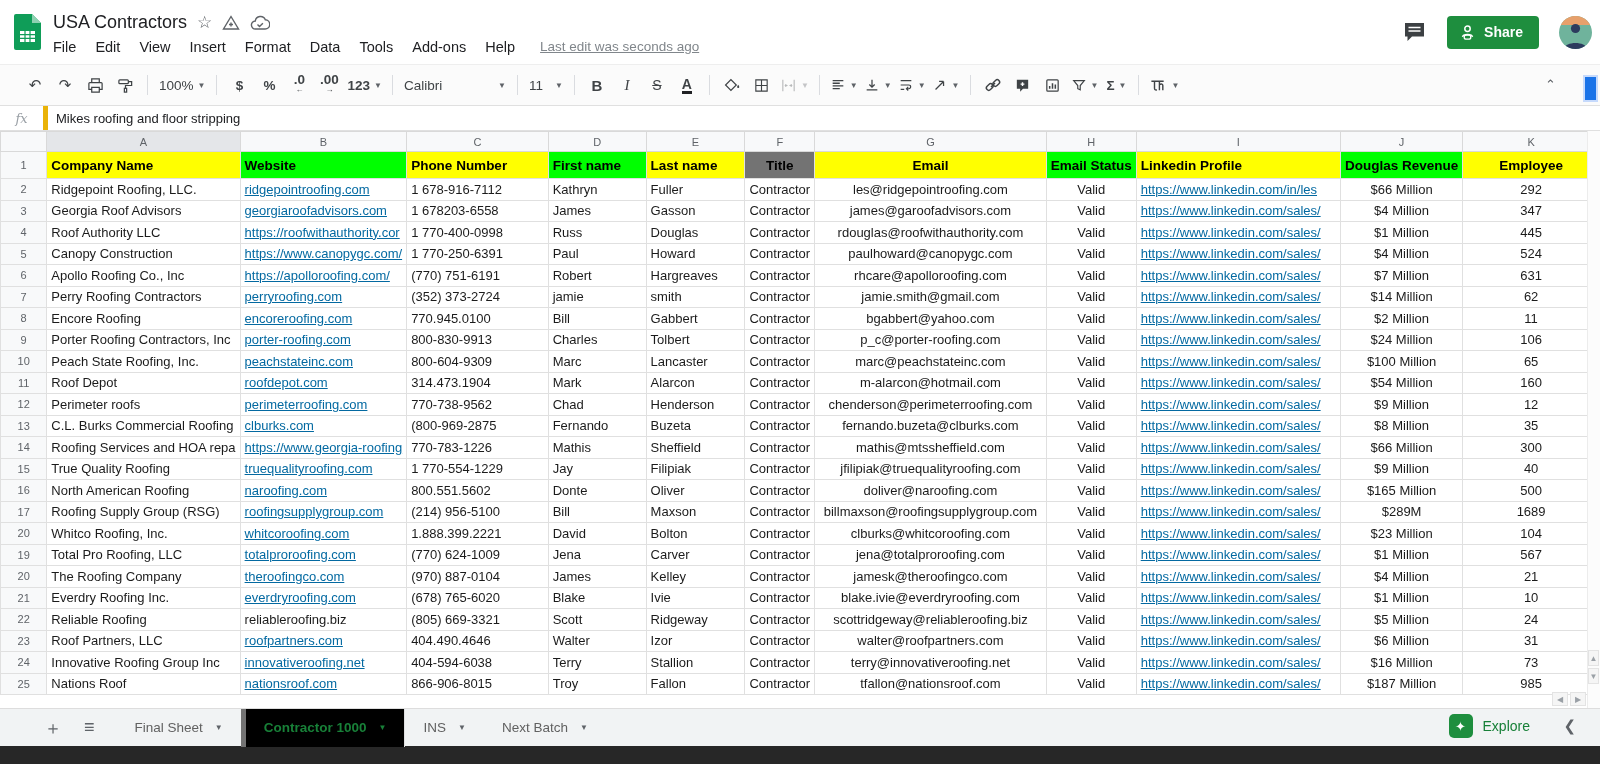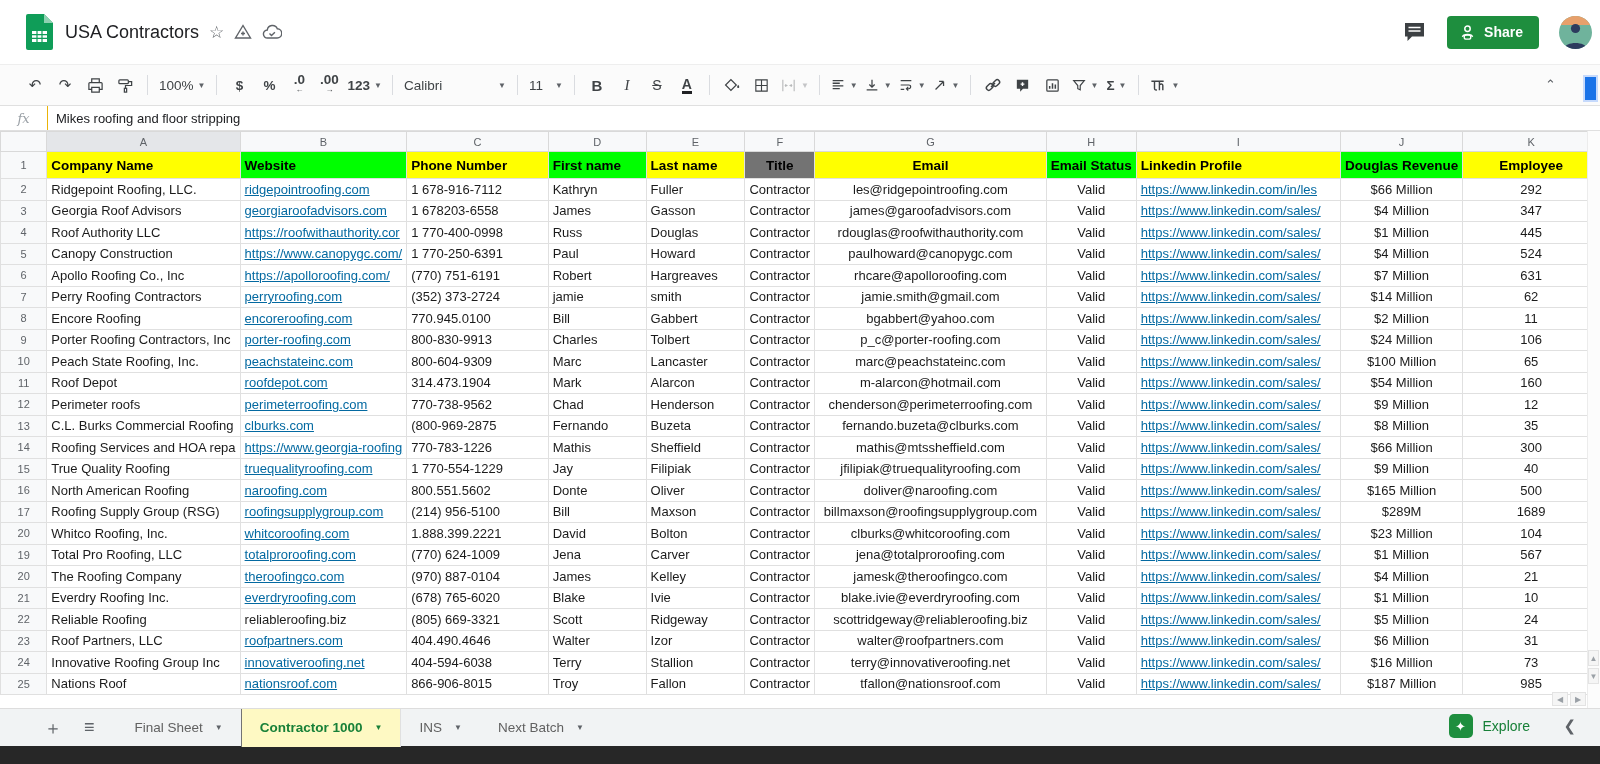--- a/index.html
+++ b/index.html
@@ -1,20 +1,20 @@
 <!DOCTYPE html>
 <html><head>
 <meta charset="utf-8">
 <style>
   * { box-sizing: border-box; margin: 0; padding: 0; }
   body { width:1600px; height:764px; overflow:hidden; font-family:"Liberation Sans", sans-serif; background:#fff; }
   .app { position:relative; width:1600px; height:764px; background:#fff; }
 
   
-  .topbar { height:64px; display:flex; align-items:center; padding-left:14px; background:#fff;margin-left:12px; }
+  .topbar { height:64px; display:flex; align-items:center; padding-left:14px; background:#fff; }
   .logo { margin-right:12px; flex:0 0 auto; }
   .title-block { flex:1 1 auto; }
   .title-row { display:flex; align-items:center; gap:10px; height:26px; }
   .doc-title { font-size:18px; color:#202124; }
   .star { color:#5f6368; font-size:17px; cursor:pointer; }
   .mini-ic { display:inline-flex; align-items:center; }
   .menu-row { display:flex; align-items:center; gap:19px; margin-top:3px; font-size:14.5px; color:#202124; }
   .menu-item { cursor:pointer; }
   .last-edit { color:#80868b; font-size:13.5px; text-decoration:underline; margin-left:6px; }
   .topbar-right { display:flex; align-items:center; gap:20px; padding-right:8px; }
@@ -34,21 +34,21 @@
   .b-btn { font-weight:bold; font-size:15px; }
   .i-btn { font-style:italic; font-family:"Liberation Serif", serif; font-size:15px; }
   .s-btn { text-decoration:line-through; font-size:14px; }
   .a-btn { font-weight:bold; font-size:14px; border-bottom:3px solid #202124; line-height:14px; height:auto; }
   .disabled { opacity:.35; }
   .collapse-toolbar { position:absolute; right:44px; top:12px; color:#5f6368; font-size:13px; cursor:pointer; }
   .blue-square { position:absolute; right:2px; top:10px; width:15px; height:27px; background:#1a73e8; border:2px solid #c6dafc; }
 
   
   .fxbar { height:25px; display:flex; align-items:center; border-bottom:1px solid #e0e0e0; background:#fff; }
-  .fx-label { width:48px; text-align:center; font-family:"DejaVu Serif", serif; font-style:italic; color:#9aa0a6; font-size:13px; border-right:1px solid #eab308; height:100%; line-height:25px; flex:0 0 auto;}
+  .fx-label { width:48px; text-align:center; font-family:"DejaVu Serif", serif; font-style:italic; color:#9aa0a6; font-size:13px; border-right:5px solid #eab308; height:100%; line-height:25px; flex:0 0 auto;}
   .fx-value { padding-left:8px; font-size:13px; color:#202124; }
 
   
   .gridzone { position:relative; height:577px; background:#fff; overflow:hidden; }
   table.sheet { border-collapse:collapse; table-layout:fixed; }
   table.sheet th, table.sheet td { border:1px solid #e0e0e0; overflow:hidden; white-space:nowrap; }
   tr.letters th { height:20px; background:#f8f9fa; color:#5f6368; font-size:11px; font-weight:normal; border-color:#d9d9d9; }
   tr.letters th.sel { background:#e4e6e9; }
   th.corner { background:#f8f9fa; border-color:#d9d9d9; }
   th.rn { background:#f8f9fa; color:#5f6368; font-size:11px; font-weight:normal; border-color:#d9d9d9; height:21.5px; }
@@ -62,21 +62,21 @@
   .varrow { position:absolute; right:1px; width:11px; height:16px; font-size:8px; color:#9aa0a6; text-align:center; line-height:16px; cursor:pointer; background:#f5f5f5; border:1px solid #e3e3e3; }
   .va-up { bottom:42px; } .va-down { bottom:24px; }
   .hscroll { position:absolute; right:14px; bottom:2px; display:flex; gap:2px; }
   .harrow { width:16px; height:14px; font-size:8px; color:#9aa0a6; text-align:center; line-height:14px; background:#f5f5f5; border:1px solid #e3e3e3; cursor:pointer; }
 
   
   .tabbar { height:38px; background:#f1f3f4; border-top:1px solid #ddd; display:flex; align-items:center; padding-left:44px; position:relative; }
   .tb-ic { color:#5f6368; font-size:18px; margin-right:22px; cursor:pointer; }
   .sheet-tab { display:flex; align-items:center; gap:8px; padding:0 18px; height:38px; font-size:13.5px; color:#616161; cursor:pointer; }
   .sheet-tab .dd-arrow { font-size:8px; }
-  .sheet-tab.active { background:#fef9c3; color:#188038; font-weight:bold; border-left:1px solid #737373; border-right:1px solid #e0e0e0; }
+  .sheet-tab.active { background:#000000; color:#188038; font-weight:bold; border-left:5px solid #737373; border-right:1px solid #e0e0e0; }
   .sheet-tab.active .dd-arrow { color:#188038; }
   .explore { position:absolute; right:70px; top:5px; display:flex; align-items:center; gap:10px; cursor:pointer; }
   .explore-ic { width:24px; height:24px; background:#1e8e3e; border-radius:5px; color:#fff; font-size:13px; display:flex; align-items:center; justify-content:center; }
   .explore-label { color:#188038; font-size:14px; }
   .collapse-right { position:absolute; right:24px; top:8px; color:#5f6368; font-size:15px; cursor:pointer; }
 
   .bottomstrip { height:18px; background:#272727; }
   svg { display:block; }
 </style>
 </head>
@@ -102,20 +102,32 @@
               <path d="M9 1.5l7.5 12.5H1.5z" fill="none" stroke="#5f6368" stroke-width="1.4"></path>
               <path d="M9 7.5v4M7 9.5h4" stroke="#5f6368" stroke-width="1.4"></path>
             </svg>
         </span>
         <span class="mini-ic">
           <svg width="20" height="16" viewBox="0 0 20 16">
               <path d="M5.5 14a4 4 0 0 1-.2-8 5.2 5.2 0 0 1 10-1.2A3.6 3.6 0 0 1 15 14z" fill="none" stroke="#5f6368" stroke-width="1.4"></path>
               <path d="M7.5 9.6l2 2 3.4-3.4" fill="none" stroke="#5f6368" stroke-width="1.4"></path>
             </svg>
         </span>
+      </div>
+      <div class="menu-row">
+        <span class="menu-item">File</span>
+        <span class="menu-item">Edit</span>
+        <span class="menu-item">View</span>
+        <span class="menu-item">Insert</span>
+        <span class="menu-item">Format</span>
+        <span class="menu-item">Data</span>
+        <span class="menu-item">Tools</span>
+        <span class="menu-item">Add-ons</span>
+        <span class="menu-item">Help</span>
+        <span class="last-edit">Last edit was seconds ago</span>
       </div>
     </div>
     <div class="topbar-right">
       <span>
         <svg width="25" height="24" viewBox="0 0 25 24">
             <path d="M3 3h19v13.5H10l-4.5 4.5v-4.5H3z" fill="#3c4043"></path>
             <path d="M6.5 7.5h12M6.5 11h12" stroke="#fff" stroke-width="1.7"></path>
           </svg>
       </span>
       <div class="share-btn">

